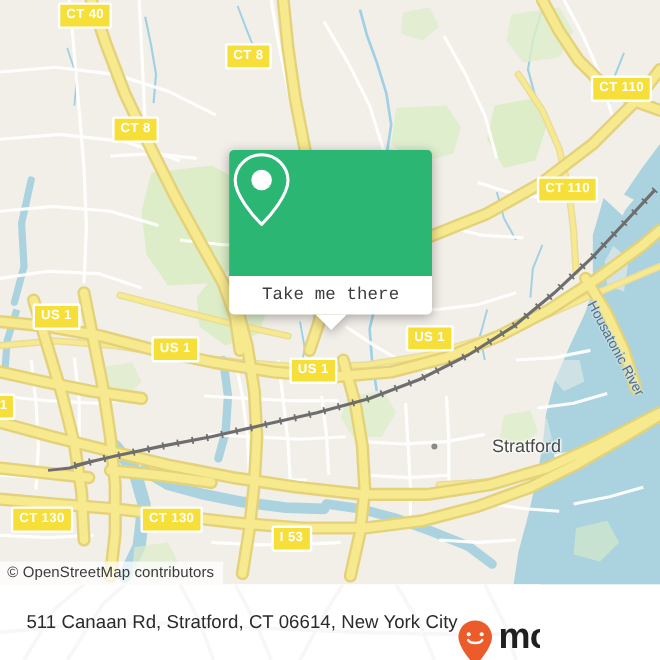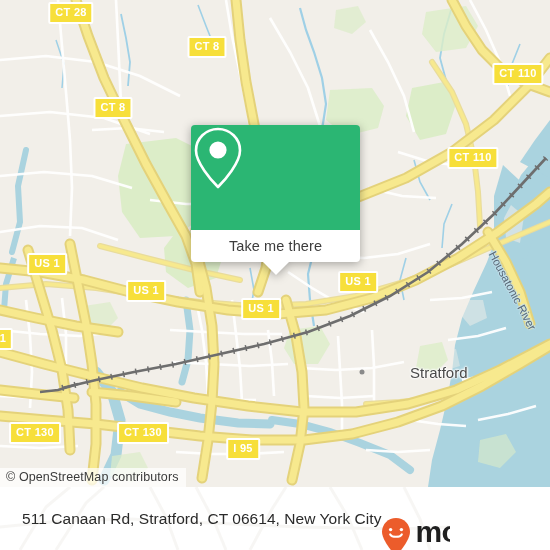--- a/index.html
+++ b/index.html
@@ -84,21 +84,21 @@
     background: #2bb673;
     height: 105px;
     border-radius: 4px 4px 0 0;
     display: flex; align-items: center; justify-content: center;
   }
   .popup-head svg { display: block; }
   .popup-body {
     background: #ffffff;
     height: 32px;
     border-radius: 0 0 4px 4px;
-    display: flex; align-items: center; justify-content: center;
+    display: flex; align-items: center; justify-content: center; font-family: Liberation Mono, monospace;
   }
   .popup-body span {
     color: #3c3c3c;
     font-size: 14.5px;
     letter-spacing: .1px;
   }
   .popup-tail {
     position: absolute;
     left: 50%; top: 137px;
     width: 0; height: 0;
@@ -308,33 +308,33 @@
         <path d="M40,392 L58,390 L78,384" stroke="#6e6e6e" stroke-width="2.4" fill="none"></path>
 
       </g>
     </svg>
 
     <div class="place-dot" style="left:362px; top:372px;"></div>
     <div class="place" style="left:370px; top:372px;margin-left:40px;">Stratford</div>
 
     <div class="river-label" style="left:492px; top:252px; transform: translate(0,-50%) rotate(62deg);">Housatonic River</div>
 
-    <div class="shield" style="left:71px;  top:13px;">CT 28</div>
+    <div class="shield" style="left:71px;  top:13px;">CT 40</div>
     <div class="shield" style="left:207px; top:47px;">CT 8</div>
     <div class="shield" style="left:113px; top:108px;">CT 8</div>
     <div class="shield" style="left:518px; top:74px;">CT 110</div>
     <div class="shield" style="left:473px; top:158px;">CT 110</div>
     <div class="shield" style="left:47px;  top:264px;">US 1</div>
     <div class="shield" style="left:146px; top:291px;">US 1</div>
     <div class="shield" style="left:261px; top:309px;">US 1</div>
     <div class="shield" style="left:358px; top:282px;">US 1</div>
     <div class="shield" style="left:3px;   top:339px;">1</div>
     <div class="shield" style="left:35px;  top:433px;">CT 130</div>
     <div class="shield" style="left:143px; top:433px;">CT 130</div>
-    <div class="shield" style="left:243px; top:449px;">I 95</div>
+    <div class="shield" style="left:243px; top:449px;">I 53</div>
 
     <div class="popup">
       <div class="popup-head">
         <span>
           <svg width="54" height="66" viewBox="0 0 54 66">
             <path d="M27,4 C14.8,4 5,13.6 5,25.4 C5,37.6 20,55 27,62 C34,55 49,37.6 49,25.4 C49,13.6 39.2,4 27,4 Z" fill="none" stroke="#ffffff" stroke-width="2.6" stroke-linejoin="round"></path>
             <circle cx="27" cy="25" r="8.6" fill="#ffffff"></circle>
           </svg>
         </span>
       </div>

